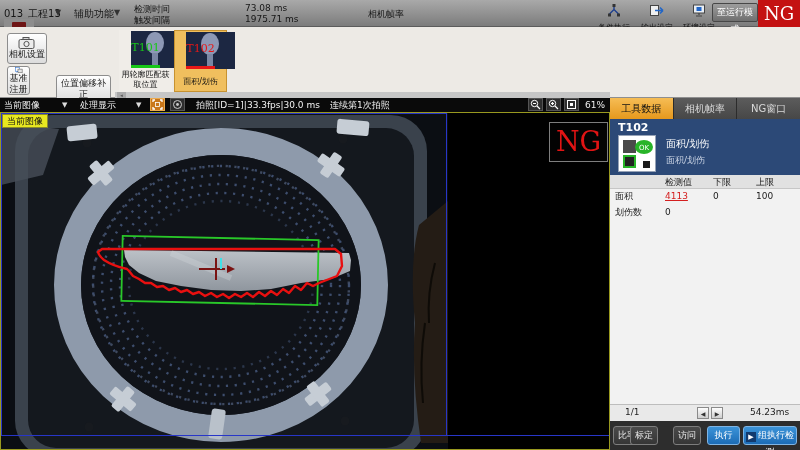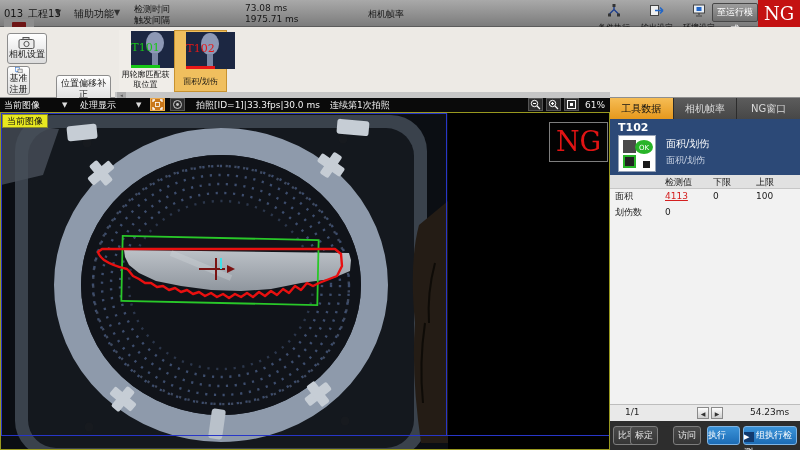--- a/index.html
+++ b/index.html
@@ -89,21 +89,21 @@
     border-top:1px solid #bdbdbd; font-size:9px; color:#222; }
   .pager .pg { position:absolute; left:15px; top:2px; }
   .pager .tm { position:absolute; left:140px; top:2px; }
   .pager .nav { position:absolute; top:2px; width:12px; height:12px; background:linear-gradient(#fdfdfd,#cfcfcf);
     border:1px solid #8a8a8a; font-size:6px; color:#333; text-align:center; line-height:11px; cursor:pointer; }
   .pfoot { position:absolute; left:0; top:323px; width:190px; height:29px; background:#2d2d2d; }
   .pf-btn { position:absolute; top:5px; height:19px; background:linear-gradient(#4a4a4a,#363636);
     border:1px solid #7d7d7d; border-radius:3px; color:#eee; font-size:9px; text-align:center;
     line-height:17px; cursor:pointer; }
   .pf-blue { position:absolute; top:5px; height:19px; background:linear-gradient(#3b93d8,#1c6cb6);
-    border:1px solid #7fb4e4; border-radius:3px; color:#fff; font-size:9px; text-align:left;
+    border:1px solid #7fb4e4; border-radius:3px; color:#fff; font-size:9px; text-align:center;
     line-height:17px; cursor:pointer; }
   .play-chip { display:inline-block; width:10px; height:10px; background:#123a6e; color:#fff;
     font-size:7px; line-height:10px; vertical-align:-1px; margin-right:2px; }
 </style>
 </head>
 <body>
 
 <div class="titlebar">
   <span class="tb-text" style="left:4px; top:7px;">013_工程13</span>
   <span class="tb-caret" style="left:55px; top:8px;">▼</span>

